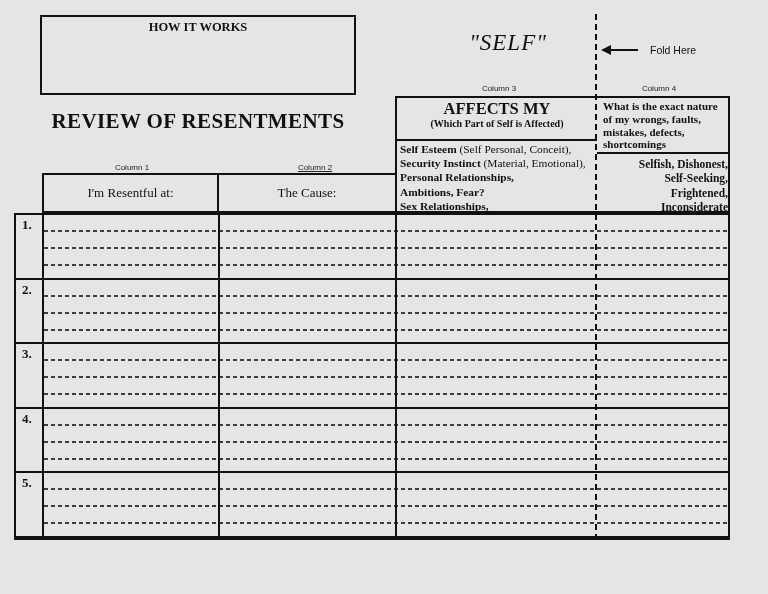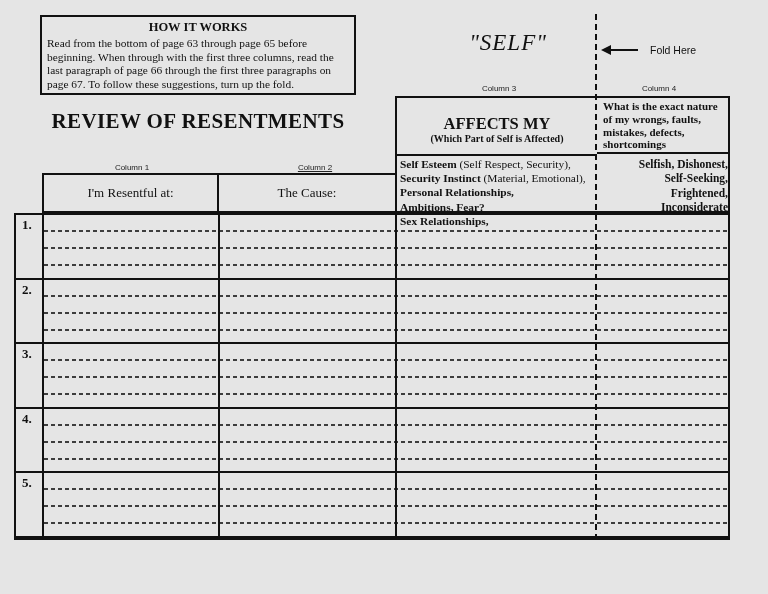--- a/index.html
+++ b/index.html
@@ -52,21 +52,21 @@
     text-align:center;font-size:13px;line-height:36px;
   }
   .hb1{left:42px;width:177px;}
   .hb2{left:217px;width:180px;}
   
   .c3-box{
     position:absolute;left:395px;top:96px;width:202px;height:117px;
     border:2px solid #111;border-right:none;box-sizing:border-box;
   }
   .c3-top{height:41px;border-bottom:2px solid #111;box-sizing:border-box;text-align:center;}
-  .c3-title{font-weight:bold;font-size:16.5px;line-height:1.1;margin-top:17px;}
+  .c3-title{font-weight:bold;font-size:16.5px;line-height:1.1;margin-top:2px;}
   .c3-subtitle{font-weight:bold;font-size:10px;line-height:1.1;}
   .c3-list{padding:1px 0 0 3px;}
   .c3-line{font-size:11.4px;line-height:14.2px;white-space:nowrap;}
   
   .c4-box{
     position:absolute;left:597px;top:96px;width:133px;height:117px;
     border:2px solid #111;border-left:none;box-sizing:border-box;
   }
   .c4-top{height:56px;border-bottom:2px solid #111;box-sizing:border-box;padding:2px 0 0 6px;}
   .c4-top-line{font-weight:bold;font-size:11px;line-height:12.8px;white-space:nowrap;}
@@ -93,21 +93,20 @@
   .v1{left:202px;}
   .v2{left:379px;}
 </style>
 </head>
 <body>
 
 <div id="page">
 
   <div class="hiw-box">
     <div class="hiw-title">HOW IT WORKS</div>
-    <div class="hiw-body">Read from the bottom of page 63 through page 65 before beginning. When through with the first three columns, read the last paragraph of page 66 through the first three paragraphs on page 67.  To follow these suggestions, turn up the fold.</div>
   </div>
 
   <div class="self-label">"SELF"</div>
 
   <div class="fold-line"></div>
   <div class="fold-arrow">
     <span class="arrowhead"></span>
     <span class="arrow-shaft"></span>
     <span class="fold-here-label">Fold Here</span>
   </div>
@@ -125,21 +124,21 @@
   <div class="hdr-box hb2">
     <span>The Cause:</span>
   </div>
 
   <div class="c3-box">
     <div class="c3-top">
       <div class="c3-title">AFFECTS MY</div>
       <div class="c3-subtitle">(Which Part of Self is Affected)</div>
     </div>
     <div class="c3-list">
-      <div class="c3-line"><b>Self Esteem</b><span> (Self Respect, Security),</span></div>
+      <div class="c3-line"><b>Self Esteem</b><span> (Self Personal, Conceit),</span></div>
       <div class="c3-line"><b>Security Instinct</b><span> (Material, Emotional),</span></div>
       <div class="c3-line"><b>Personal Relationships,</b><span></span></div>
       <div class="c3-line"><b>Ambitions, Fear?</b><span></span></div>
       <div class="c3-line"><b>Sex Relationships,</b><span></span></div>
     </div>
   </div>
 
   <div class="c4-box">
     <div class="c4-top">
       <div class="c4-top-line">What is the exact nature</div>

